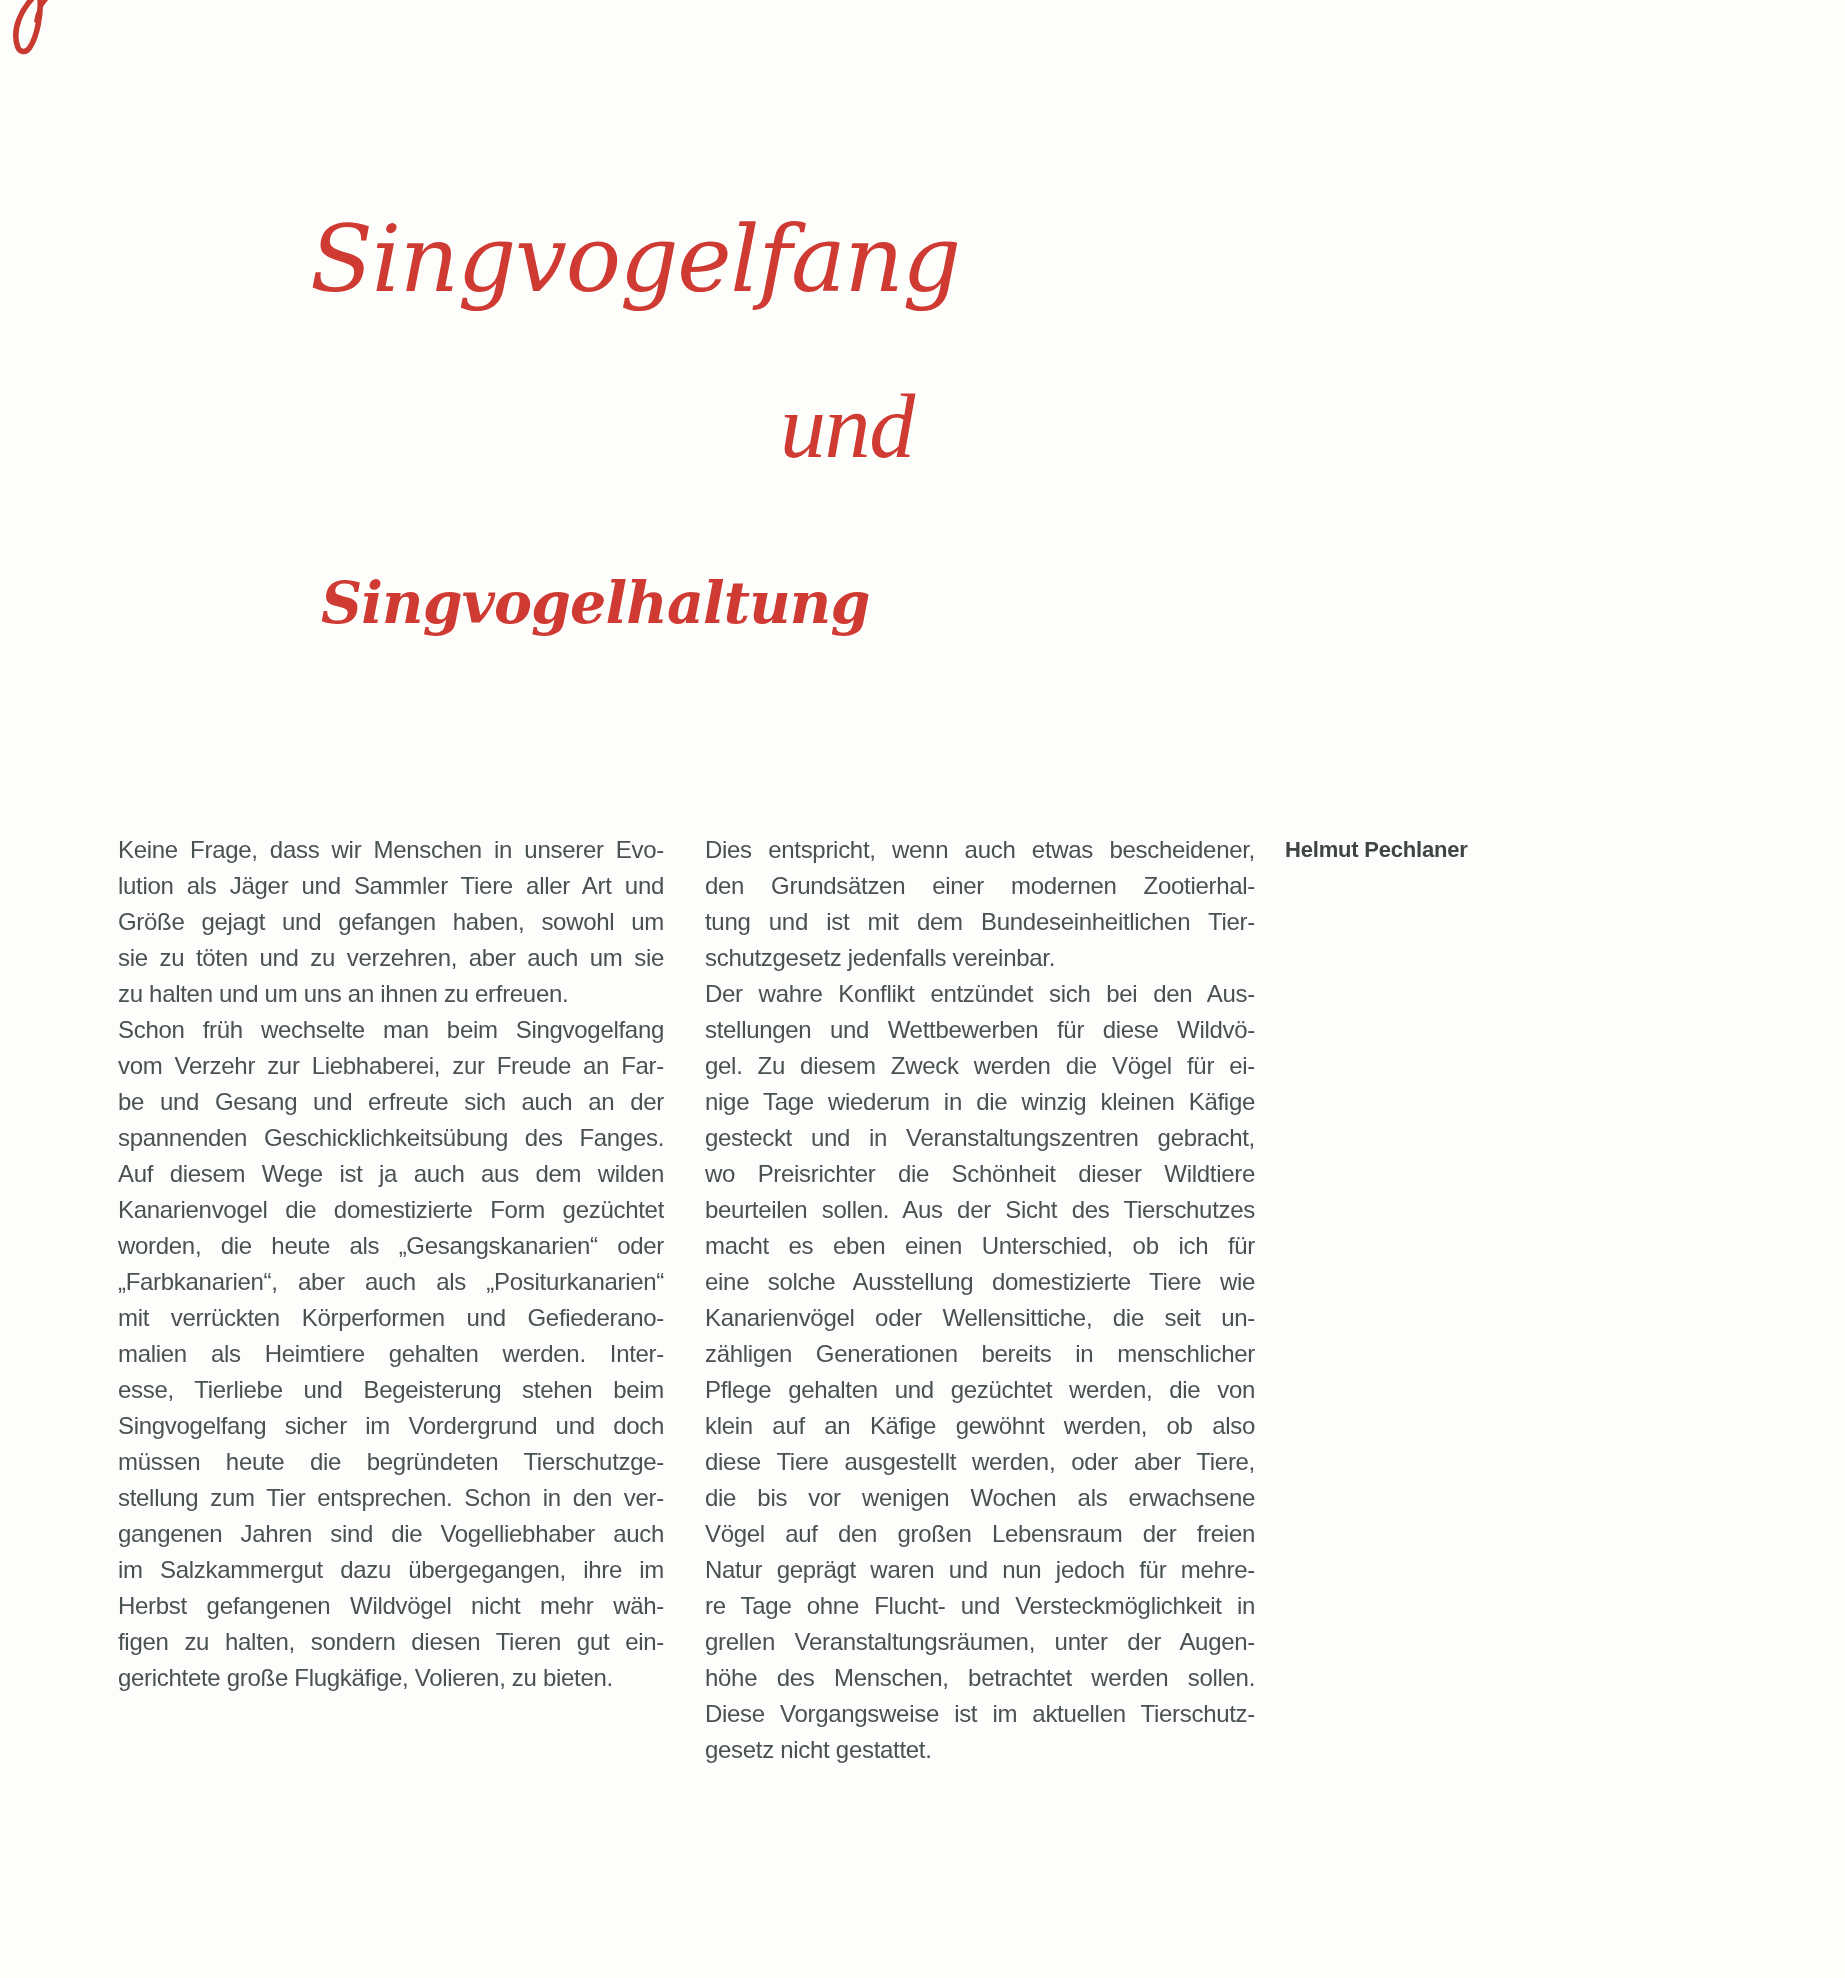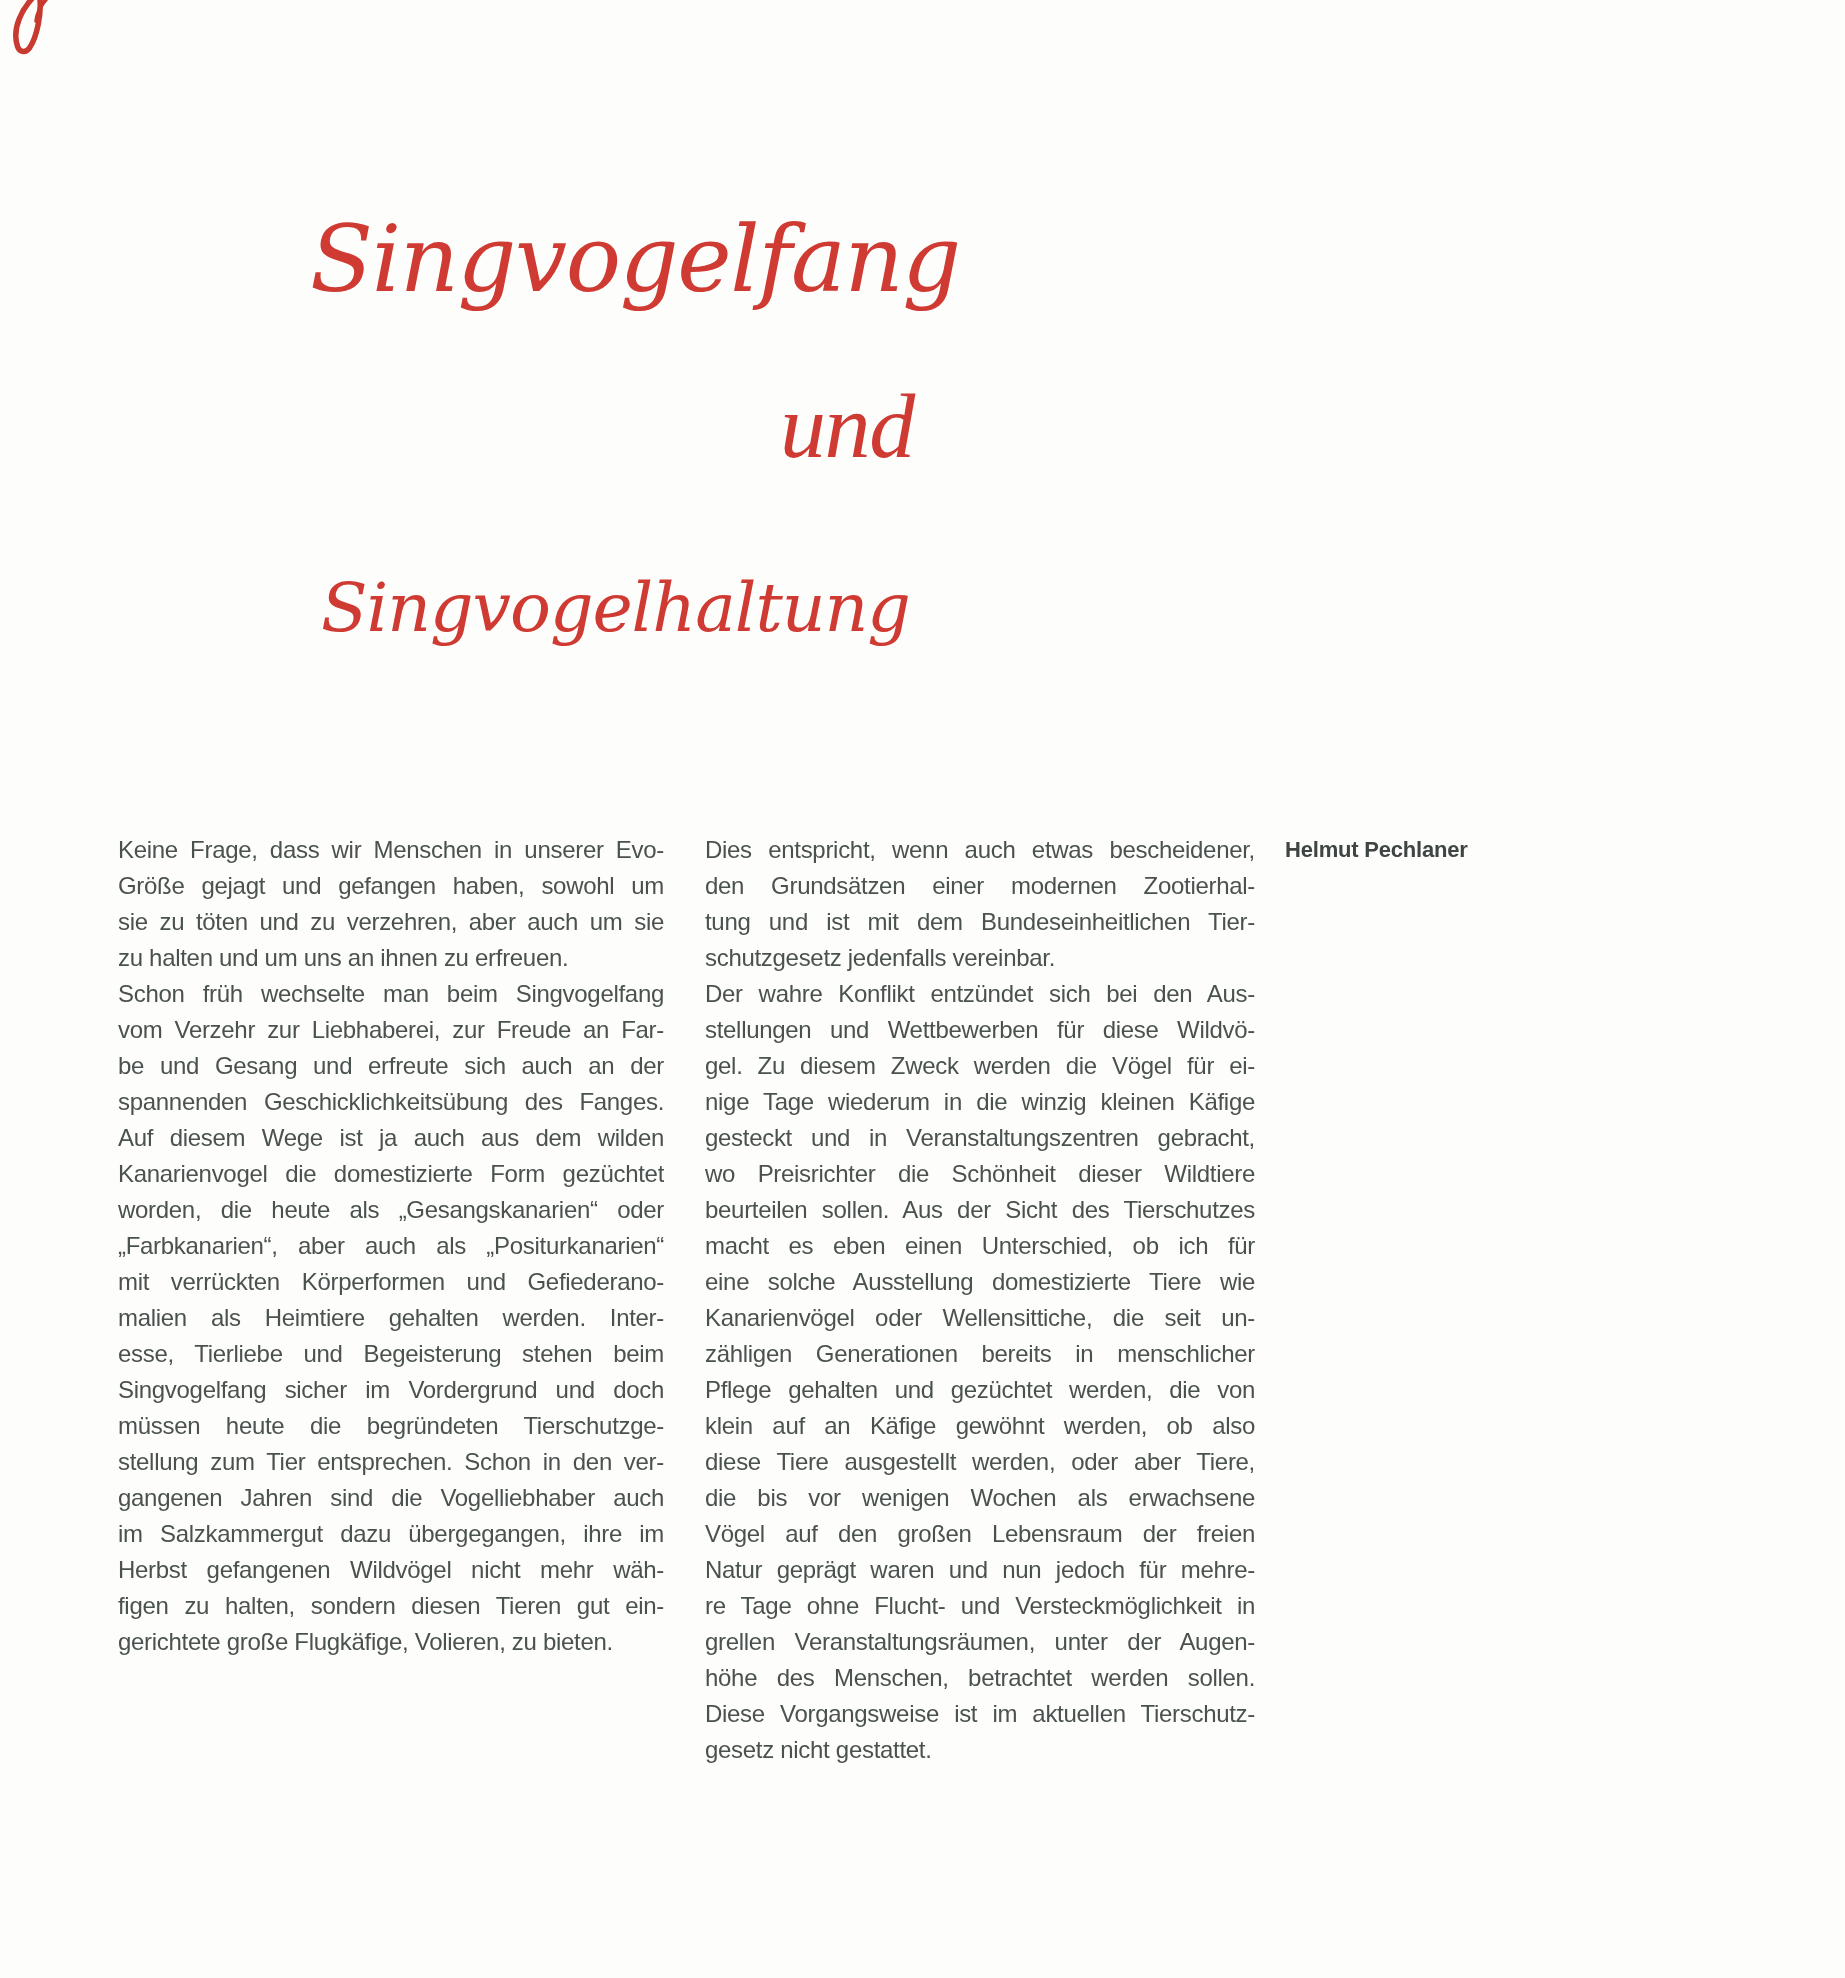--- a/index.html
+++ b/index.html
@@ -25,21 +25,21 @@
     position: absolute;
     font-family: "DejaVu Serif", serif;
     font-style: italic;
     color: var(--title-color, #cf3a33);
     white-space: nowrap;
     line-height: 1;
     letter-spacing: -0.015em;
   }
   .title-line-1 { left: 310px; top: 214px; font-size: 92px; }
   .title-line-2 { left: 780px; top: 380px; font-size: 92px; font-family: Liberation Serif, serif; }
-  .title-line-3 { left: 321px; top: 574px; font-size: 68px;  }
+  .title-line-3 { left: 321px; top: 574px; font-size: 57px; font-weight: bold;  }
   
   .body-col {
     position: absolute;
     top: 832px;
     color: var(--text-color, #4a524f);
     font-size: 24px;
     line-height: 36px;
     letter-spacing: -0.3px;
   }
   .body-col-left  { left: 118px; width: 546px; }
@@ -75,20 +75,21 @@
 </svg>
 
 <div>
   <div class="title-line title-line-1">Singvogelfang</div>
   <div class="title-line title-line-2">und</div>
   <div class="title-line title-line-3">Singvogelhaltung</div>
 </div>
 
 <div class="body-col body-col-left">
     <div class="text-line">Keine Frage, dass wir Menschen in unserer Evo-</div>
+    <div class="text-line">lution als Jäger und Sammler Tiere aller Art und</div>
     <div class="text-line">Größe gejagt und gefangen haben, sowohl um</div>
     <div class="text-line">sie zu töten und zu verzehren, aber auch um sie</div>
     <div class="text-line pend">zu halten und um uns an ihnen zu erfreuen.</div>
     <div class="text-line">Schon früh wechselte man beim Singvogelfang</div>
     <div class="text-line">vom Verzehr zur Liebhaberei, zur Freude an Far-</div>
     <div class="text-line">be und Gesang und erfreute sich auch an der</div>
     <div class="text-line">spannenden Geschicklichkeitsübung des Fanges.</div>
     <div class="text-line">Auf diesem Wege ist ja auch aus dem wilden</div>
     <div class="text-line">Kanarienvogel die domestizierte Form gezüchtet</div>
     <div class="text-line">worden, die heute als „Gesangskanarien“ oder</div>

